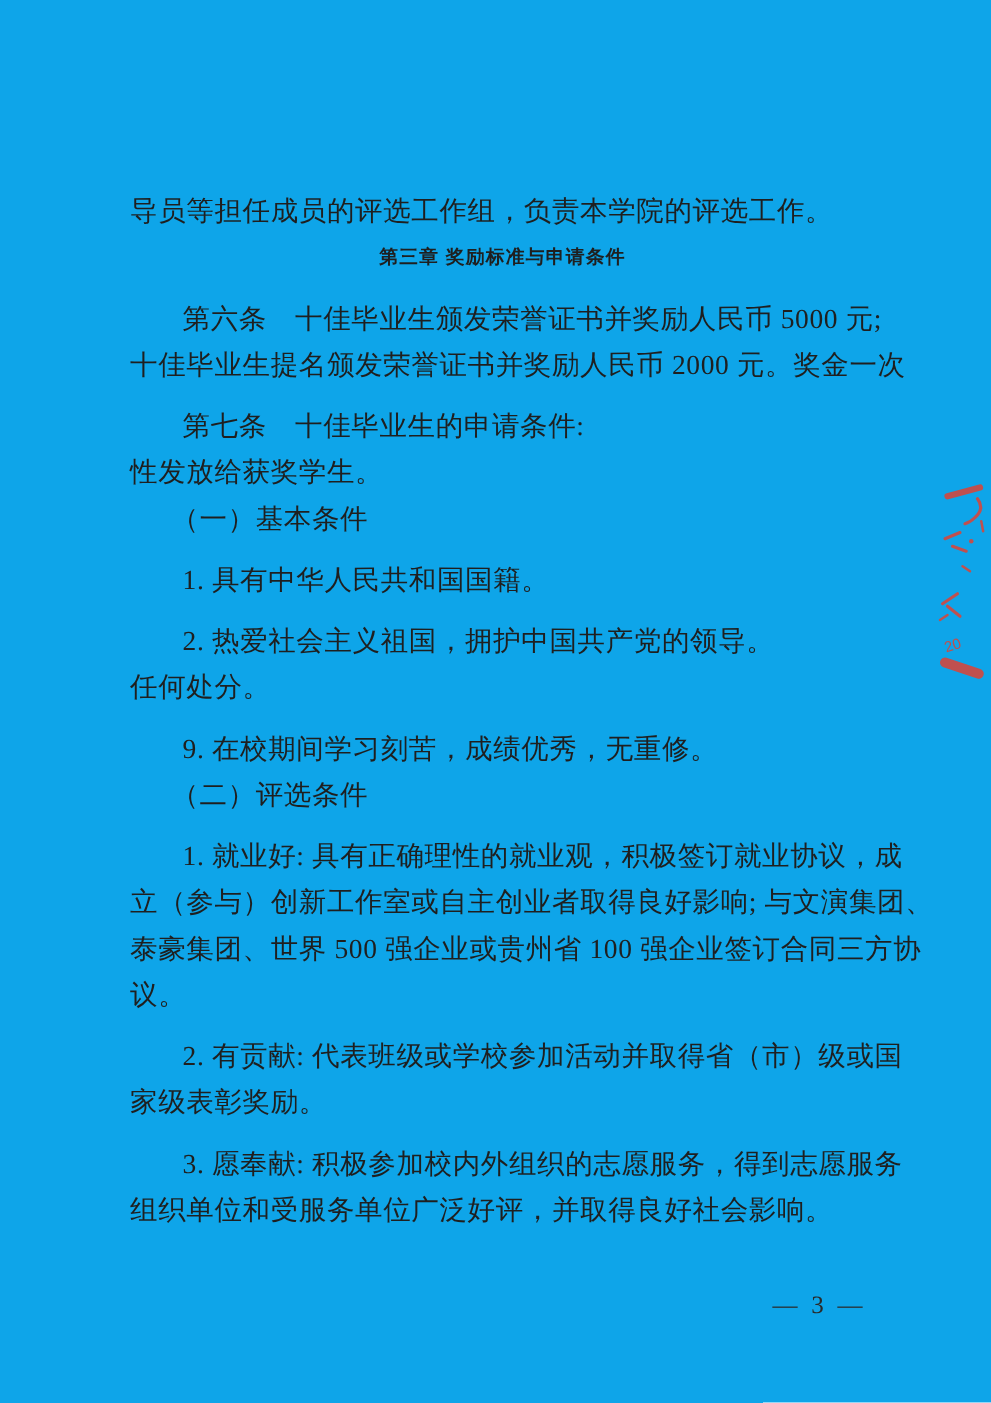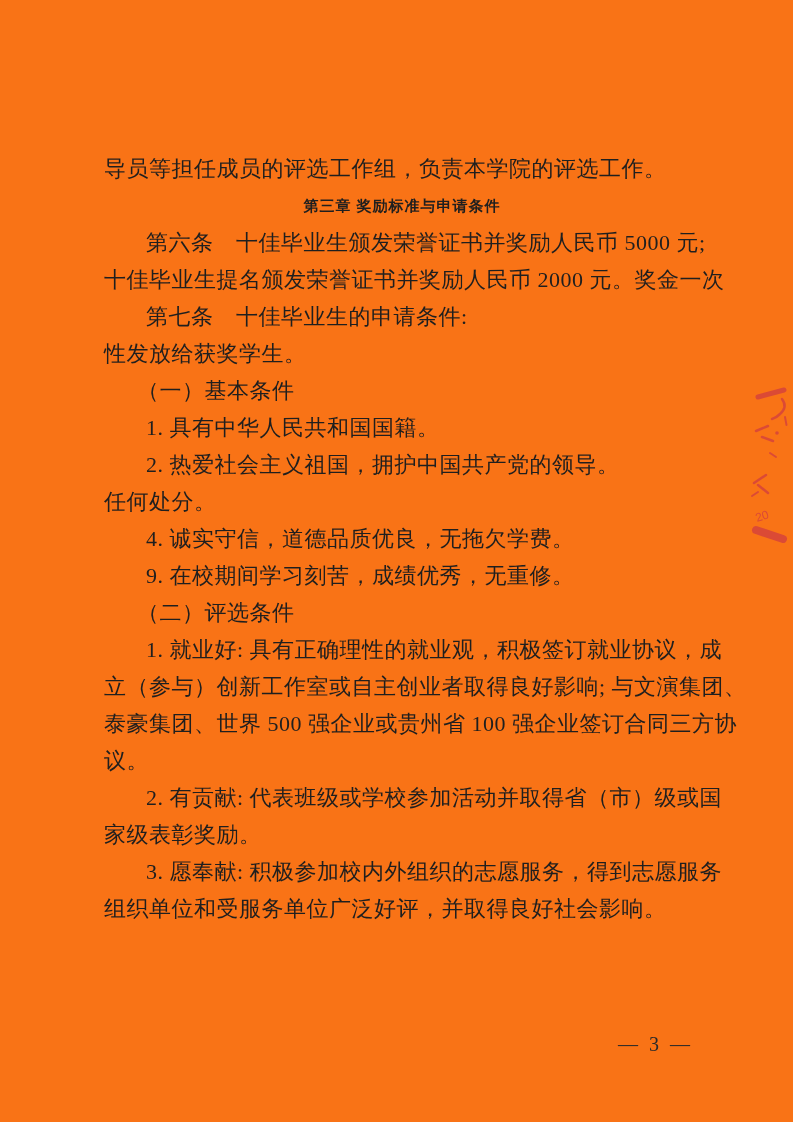--- a/index.html
+++ b/index.html
@@ -1,20 +1,20 @@
 <!DOCTYPE html>
 <html><head>
 <meta charset="utf-8">
 <style>
   html, body { margin: 0; padding: 0; background: #ffffff; }
   .page {
     position: relative;
     width: 793px;
     height: 1122px;
-    background: #f97316;
+    background: #0ea5e9;
     overflow: hidden;
     font-family: "Liberation Serif", "DejaVu Serif", serif;
     color: #1f1f1f;
   }
   .content {
     position: absolute;
     left: 104px;
     top: 150px;
     width: 596px;
     font-size: 22px;
@@ -22,21 +22,21 @@
   .line {
     height: 37px;
     line-height: 37px;
     white-space: nowrap;
     letter-spacing: 0.5px;
   }
   .line.fill {
     text-align: justify;
     text-align-last: justify;
   }
-  .line.indent { padding-left: 42px; }
+  .line.indent { padding-left: 42px; margin-top: 12px; }
   .line.indent-p { padding-left: 33px; }
   .line.heading {
     font-family: "Liberation Sans", "DejaVu Sans", sans-serif;
     font-weight: 700;
     text-align: center;
     text-align-last: center;
     font-size: 15px;
     letter-spacing: 1px;
     padding-left: 0;
   }
@@ -65,21 +65,20 @@
       <div class="line ">导员等担任成员的评选工作组，负责本学院的评选工作。</div>
       <div class="line heading">第三章 奖励标准与申请条件</div>
       <div class="line indent fill">第六条　十佳毕业生颁发荣誉证书并奖励人民币 5000 元;</div>
       <div class="line fill">十佳毕业生提名颁发荣誉证书并奖励人民币 2000 元。奖金一次</div>
       <div class="line indent">第七条　十佳毕业生的申请条件:</div>
       <div class="line ">性发放给获奖学生。</div>
       <div class="line indent-p">（一）基本条件</div>
       <div class="line indent">1. 具有中华人民共和国国籍。</div>
       <div class="line indent">2. 热爱社会主义祖国，拥护中国共产党的领导。</div>
       <div class="line ">任何处分。</div>
-      <div class="line indent">4. 诚实守信，道德品质优良，无拖欠学费。</div>
       <div class="line indent">9. 在校期间学习刻苦，成绩优秀，无重修。</div>
       <div class="line indent-p">（二）评选条件</div>
       <div class="line indent fill">1. 就业好: 具有正确理性的就业观，积极签订就业协议，成</div>
       <div class="line fill">立（参与）创新工作室或自主创业者取得良好影响; 与文演集团、</div>
       <div class="line fill">泰豪集团、世界 500 强企业或贵州省 100 强企业签订合同三方协</div>
       <div class="line ">议。</div>
       <div class="line indent fill">2. 有贡献: 代表班级或学校参加活动并取得省（市）级或国</div>
       <div class="line ">家级表彰奖励。</div>
       <div class="line indent fill">3. 愿奉献: 积极参加校内外组织的志愿服务，得到志愿服务</div>
       <div class="line ">组织单位和受服务单位广泛好评，并取得良好社会影响。</div>

